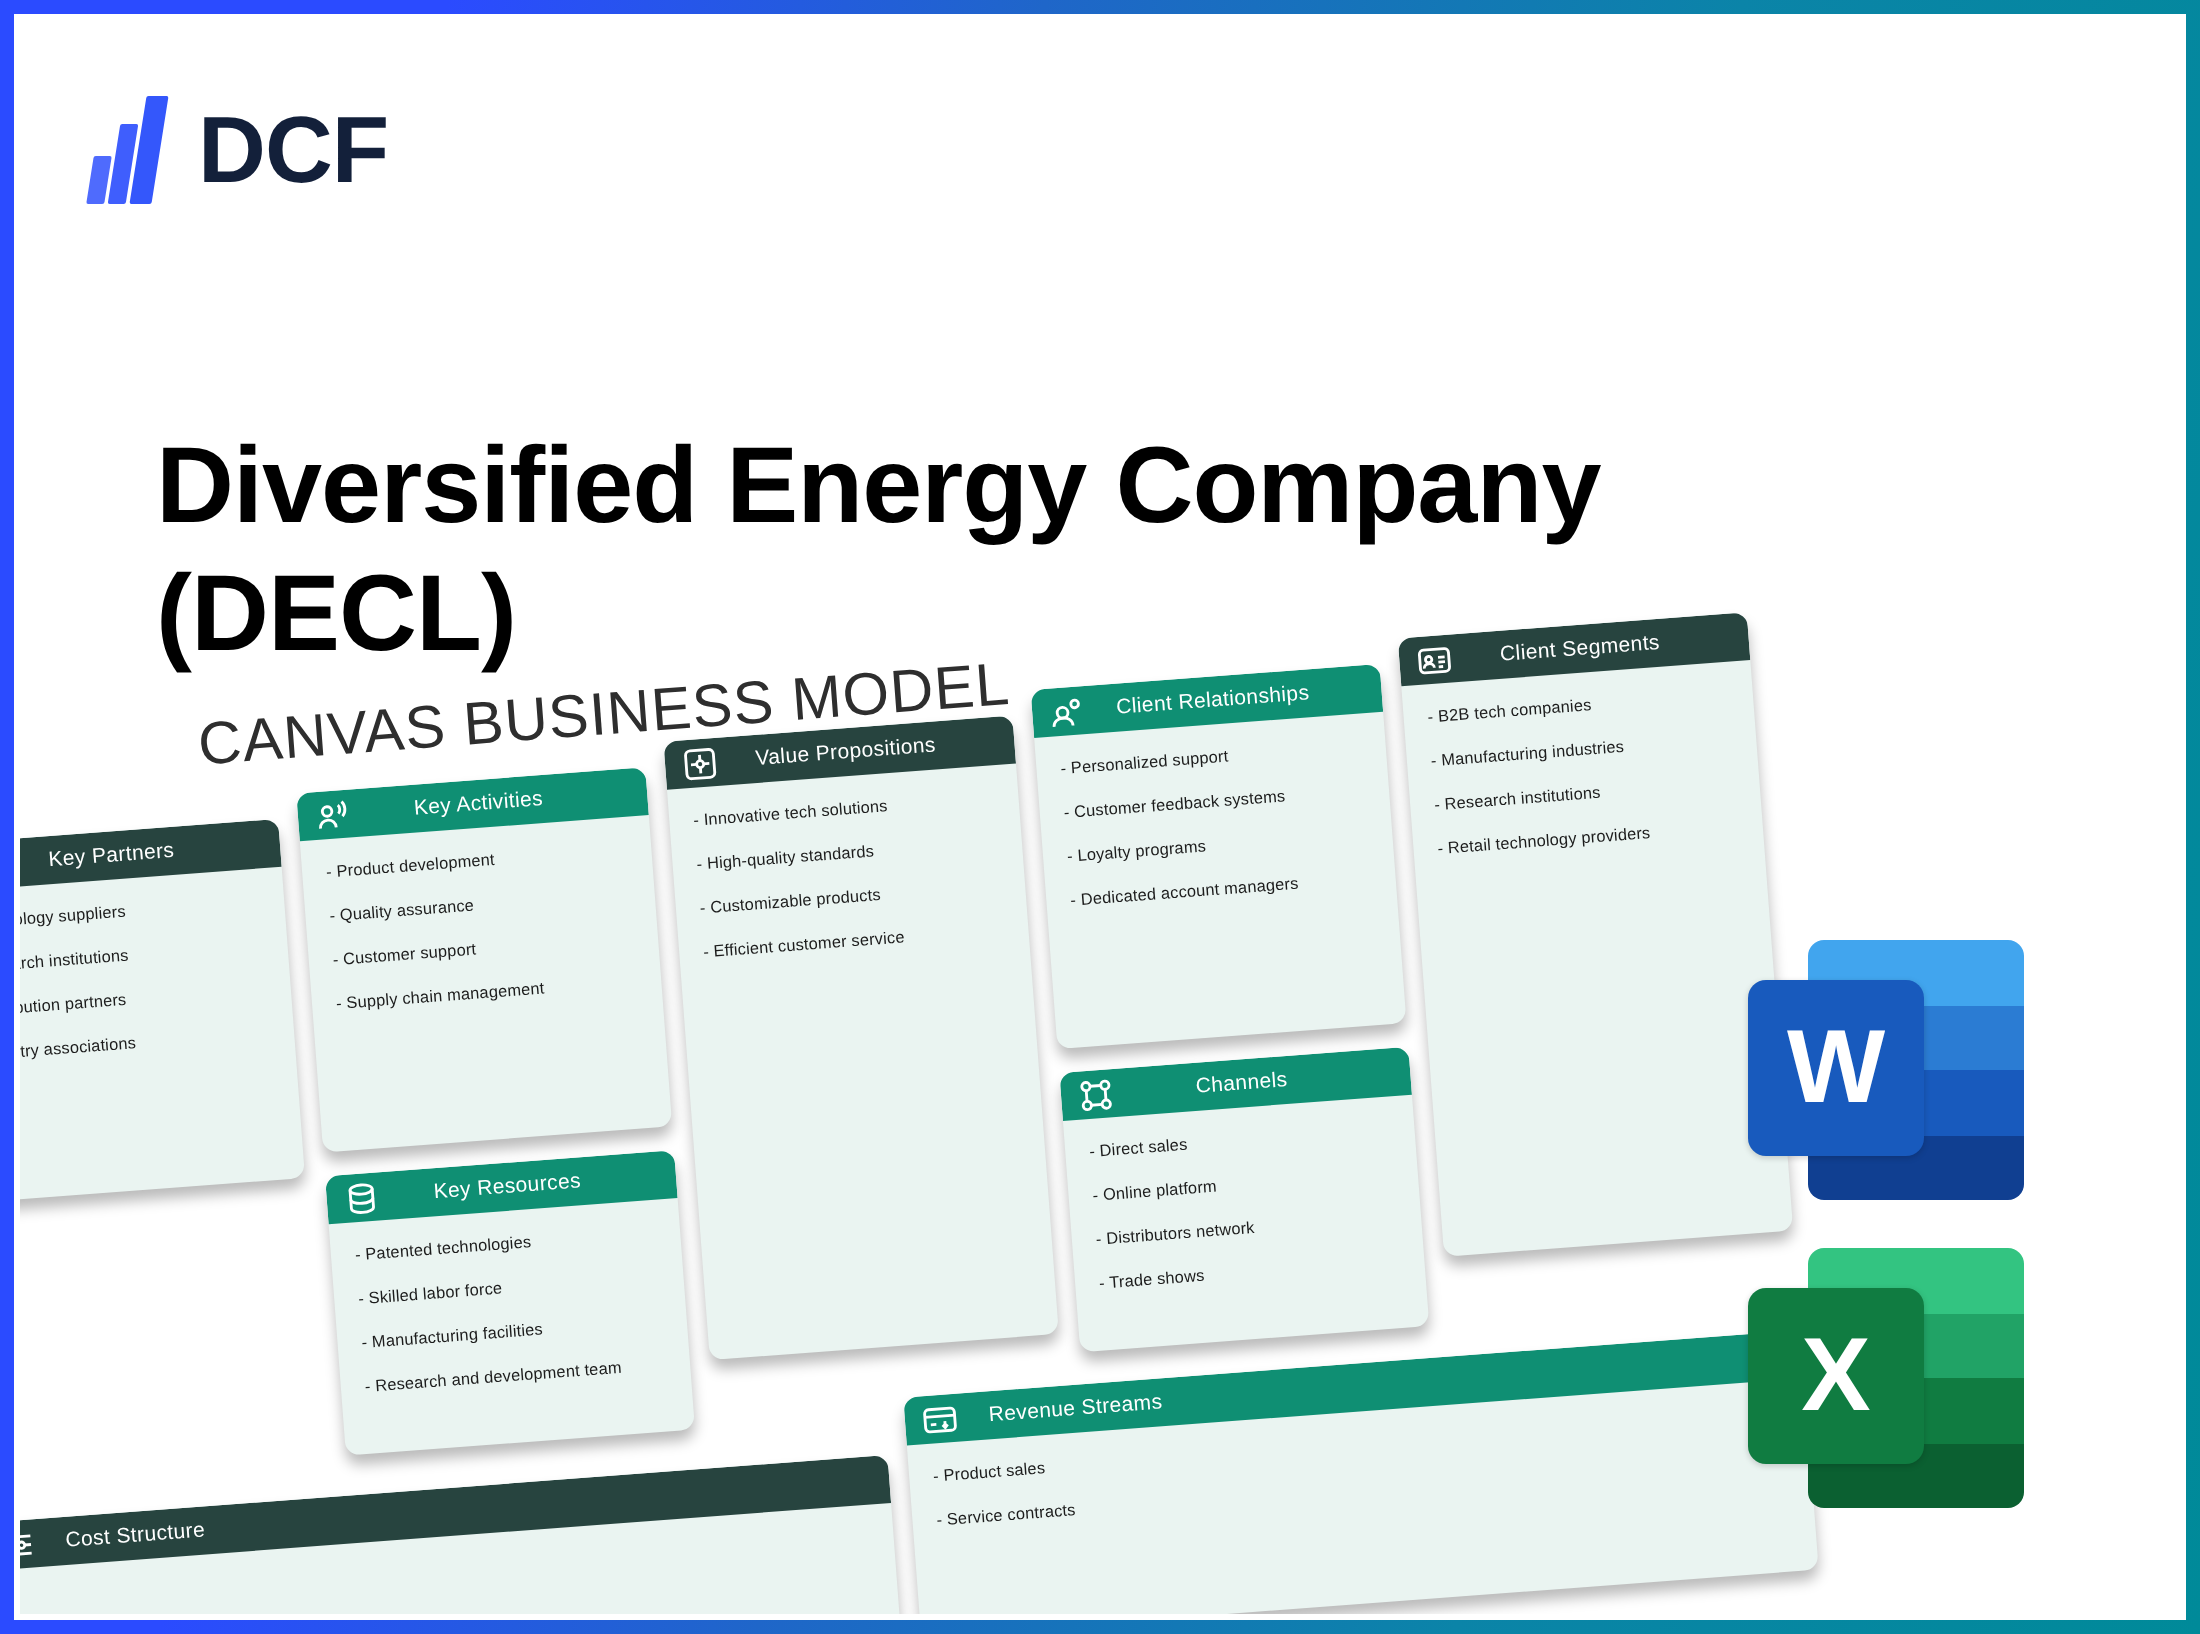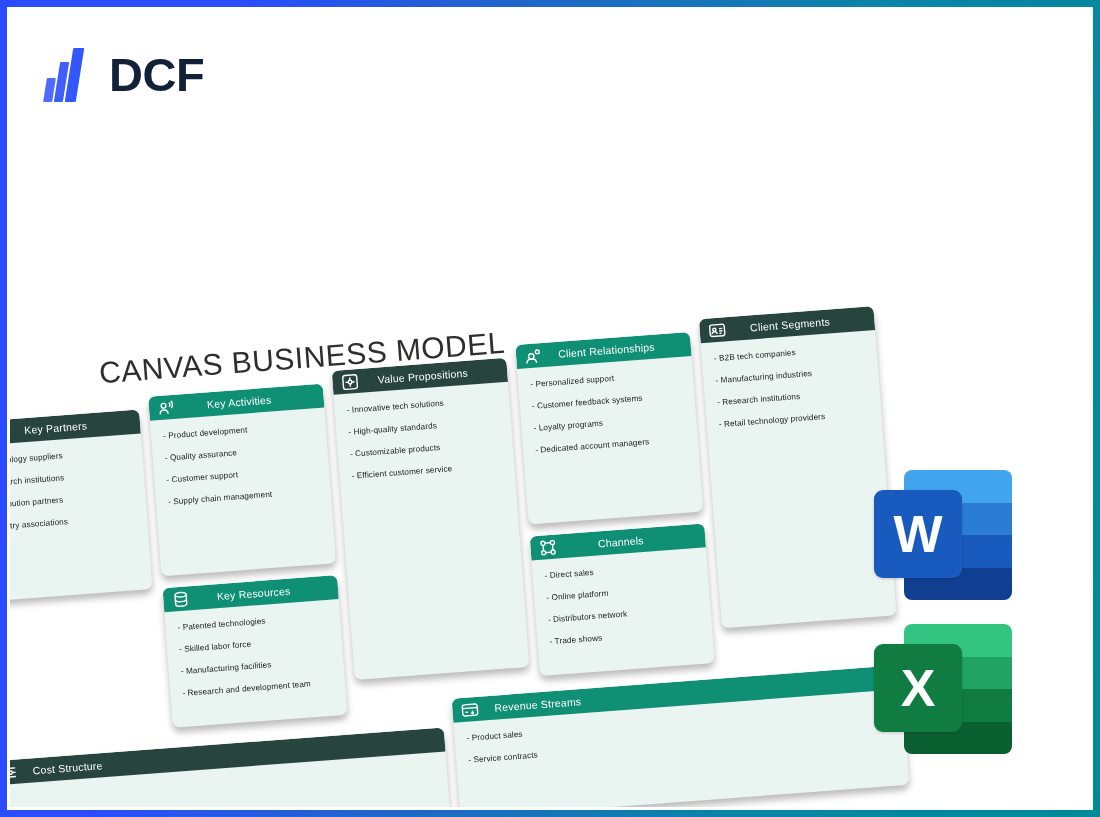--- a/index.html
+++ b/index.html
@@ -23,21 +23,21 @@
     width:100%;height:100%;
     background:#ffffff;
     box-sizing:border-box;
     border:3px solid #ffffff;
     overflow:hidden;
   }
 
   
   #logo{
     position:absolute;left:33px;top:36px;
-    display:flex;align-items:center;gap:20px;
+    display:flex;align-items:center;gap:10px;
   }
   #logo-mark{position:relative;width:46px;height:56px;}
   #logo-mark i{
     position:absolute;bottom:0;display:block;
     background:#3b5bfd;transform:skewX(-9deg);border-radius:1px;
   }
   #logo-mark i.b1{left:2px;width:9px;height:24px;background:#4f6bfd;}
   #logo-mark i.b2{left:14px;width:9px;height:40px;background:#3f5efd;}
   #logo-mark i.b3{left:26px;width:11px;height:54px;background:#3457fb;}
   #logo-text{
@@ -149,20 +149,21 @@
 
     <div id="logo">
       <span id="logo-mark">
         <i class="b1"></i>
           <i class="b2"></i>
           <i class="b3"></i>
       </span>
       <span id="logo-text">DCF</span>
     </div>
 
+    <h1 id="title">Diversified Energy Company (DECL)</h1>
 
     <div id="board-wrap">
       <div id="board-heading">CANVAS BUSINESS MODEL</div>
 
       <div class="panel dark" id="p-key-partners">
         <div class="hd">
 
           <span class="ttl">Key Partners</span>
         </div>
         <div class="bd">

